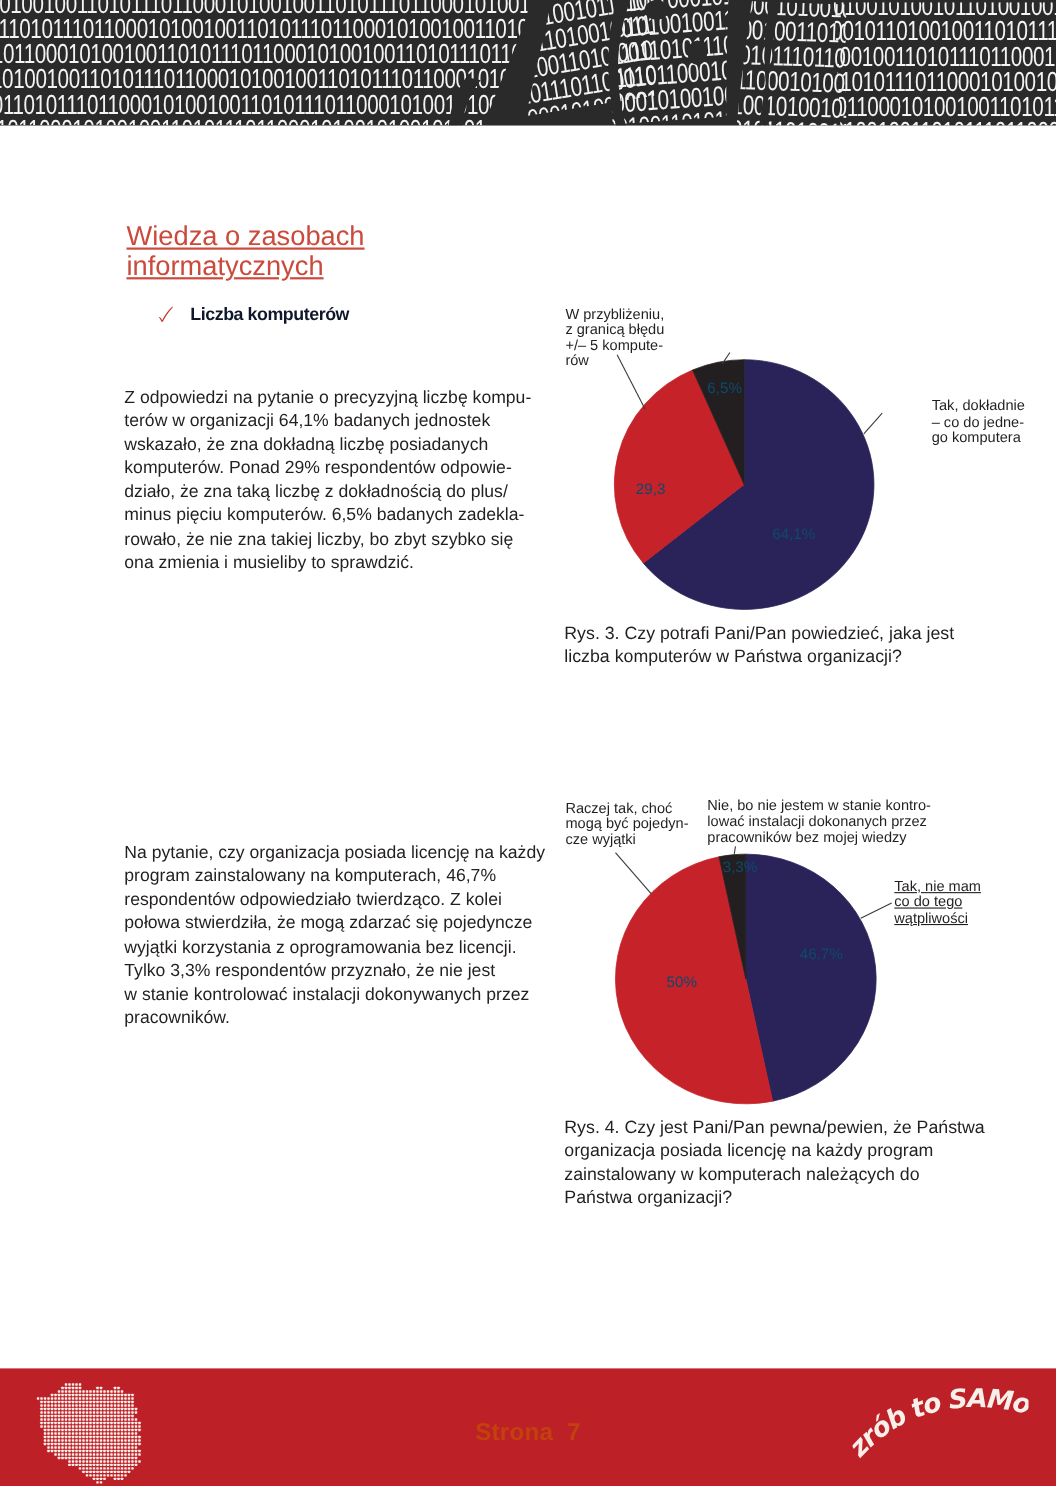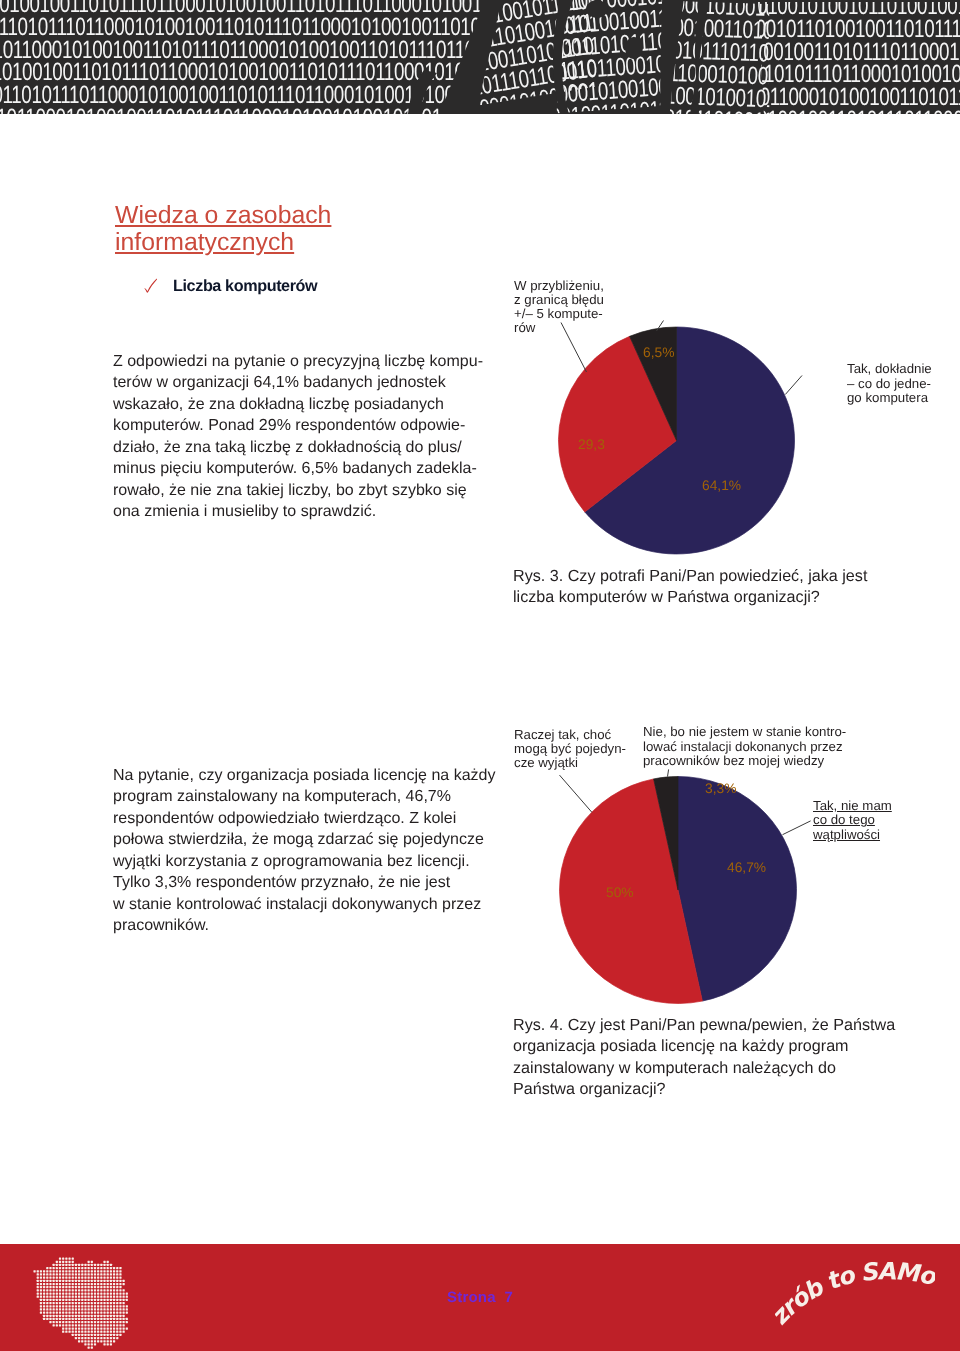--- a/index.html
+++ b/index.html
@@ -15,25 +15,25 @@
   
   .page-title{position:absolute;left:115px;top:202px;width:430px;font-size:24.8px;line-height:27.3px;color:#cb4a3c;font-weight:normal;margin:0;text-decoration:underline;}
   .bullet-row{position:absolute;white-space:nowrap;}
   .bullet-check{position:absolute;left:0;top:0;}
   .bullet-label{position:absolute;color:#0f172a;font-weight:bold;font-size:16.2px;letter-spacing:-0.4px;left:29px;top:0;}
   .body-text{position:absolute;font-size:16.0px;line-height:21.45px;color:#231f20;white-space:pre-line;}
   .caption{position:absolute;font-size:16.15px;line-height:21.45px;color:#231f20;white-space:pre-line;}
 
   .chart{position:absolute;}
   .lbl{position:absolute;font-size:13.25px;line-height:14.1px;color:#231f20;white-space:pre-line;}
-  .pielbl{position:absolute;font-size:13.8px;color:#a16207;white-space:nowrap;line-height:14px;text-align:center;}
+  .pielbl{position:absolute;font-size:13.8px;color:#0c4a6e;white-space:nowrap;line-height:14px;text-align:center;}
 
   
   .footer{position:absolute;left:0;top:1244px;width:960px;height:107px;background:#be2028;}
-  .strona{position:absolute;left:0;top:1289px;width:960px;text-align:center;color:#6d28d9;font-weight:bold;font-size:15px;letter-spacing:0.2px;}
+  .strona{position:absolute;left:0;top:1289px;width:960px;text-align:center;color:#c2410c;font-weight:bold;font-size:22px;letter-spacing:0.2px;}
 </style>
 </head>
 <body>
 
 <div id="page">
   <div class="banner">
     <svg width="960" height="114" viewBox="0 0 960 114">
       <defs>
         <clipPath id="clipA">
             <path d="M0,0 H482 C478,26 458,64 440,114 H0 Z"></path>
@@ -168,21 +168,21 @@
 mogą być pojedyn-
 cze wyjątki</div>
   <div class="lbl" style="left:643px;top:725px;line-height:14.6px;">Nie, bo nie jestem w stanie kontro-
 lować instalacji dokonanych przez
 pracowników bez mojej wiedzy</div>
   <div class="lbl" style="left:813px;top:799px;line-height:14.3px;text-decoration:underline;">Tak, nie mam
 co do tego
 wątpliwości</div>
   <div class="pielbl" style="left:727px;top:861px;">46,7%</div>
   <div class="pielbl" style="left:606px;top:886px;">50%</div>
-  <div class="pielbl" style="left:657px;top:782px;margin-left:48px;">3,3%</div>
+  <div class="pielbl" style="left:657px;top:782px;">3,3%</div>
   <div class="caption" style="left:513px;top:1015px;width:430px;">Rys. 4. Czy jest Pani/Pan pewna/pewien, że Państwa
 organizacja posiada licencję na każdy program
 zainstalowany w komputerach należących do
 Państwa organizacji?</div>
 
   <div class="footer"></div>
   <svg id="polandmap" style="position:absolute;left:33px;top:1257px;" width="102" height="94" viewBox="0 0 102 94">
       <rect x="25.89" y="0.45" width="2.25" height="2.25" rx="0.45" fill="#f8f0ea"></rect>
       <rect x="29.07" y="0.45" width="2.25" height="2.25" rx="0.45" fill="#f8f0ea"></rect>
       <rect x="32.25" y="0.45" width="2.25" height="2.25" rx="0.45" fill="#f8f0ea"></rect>

